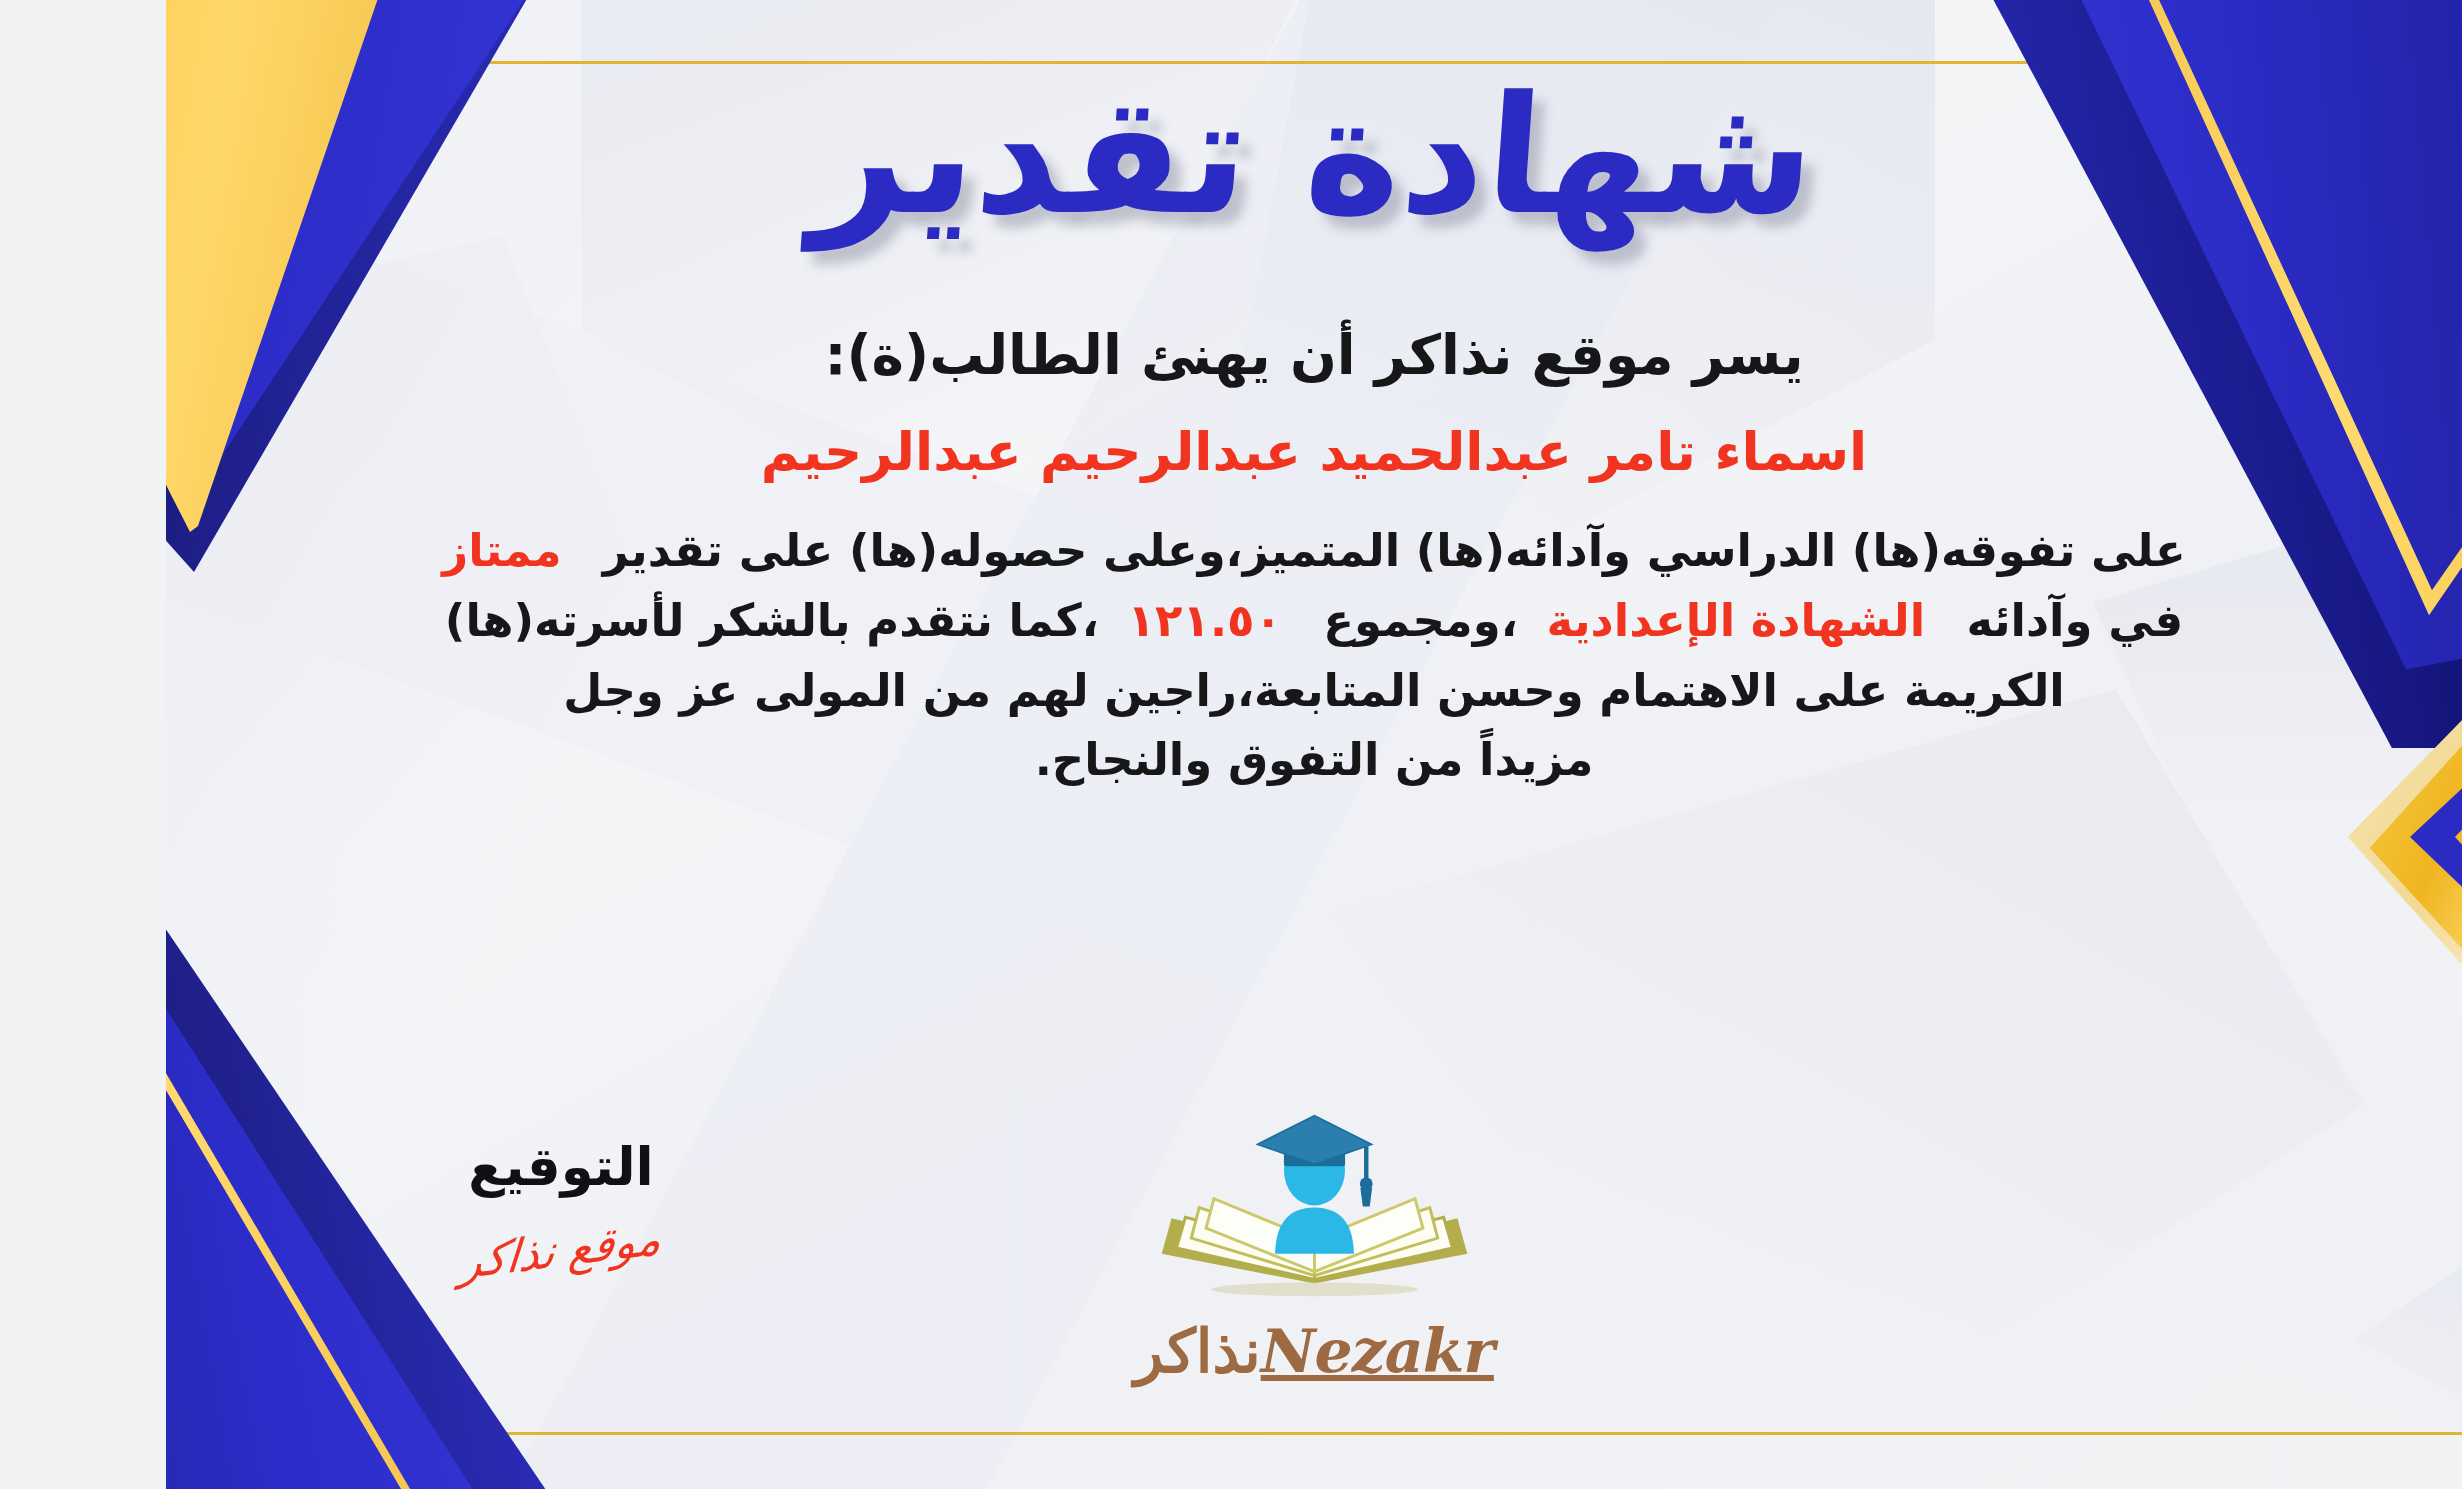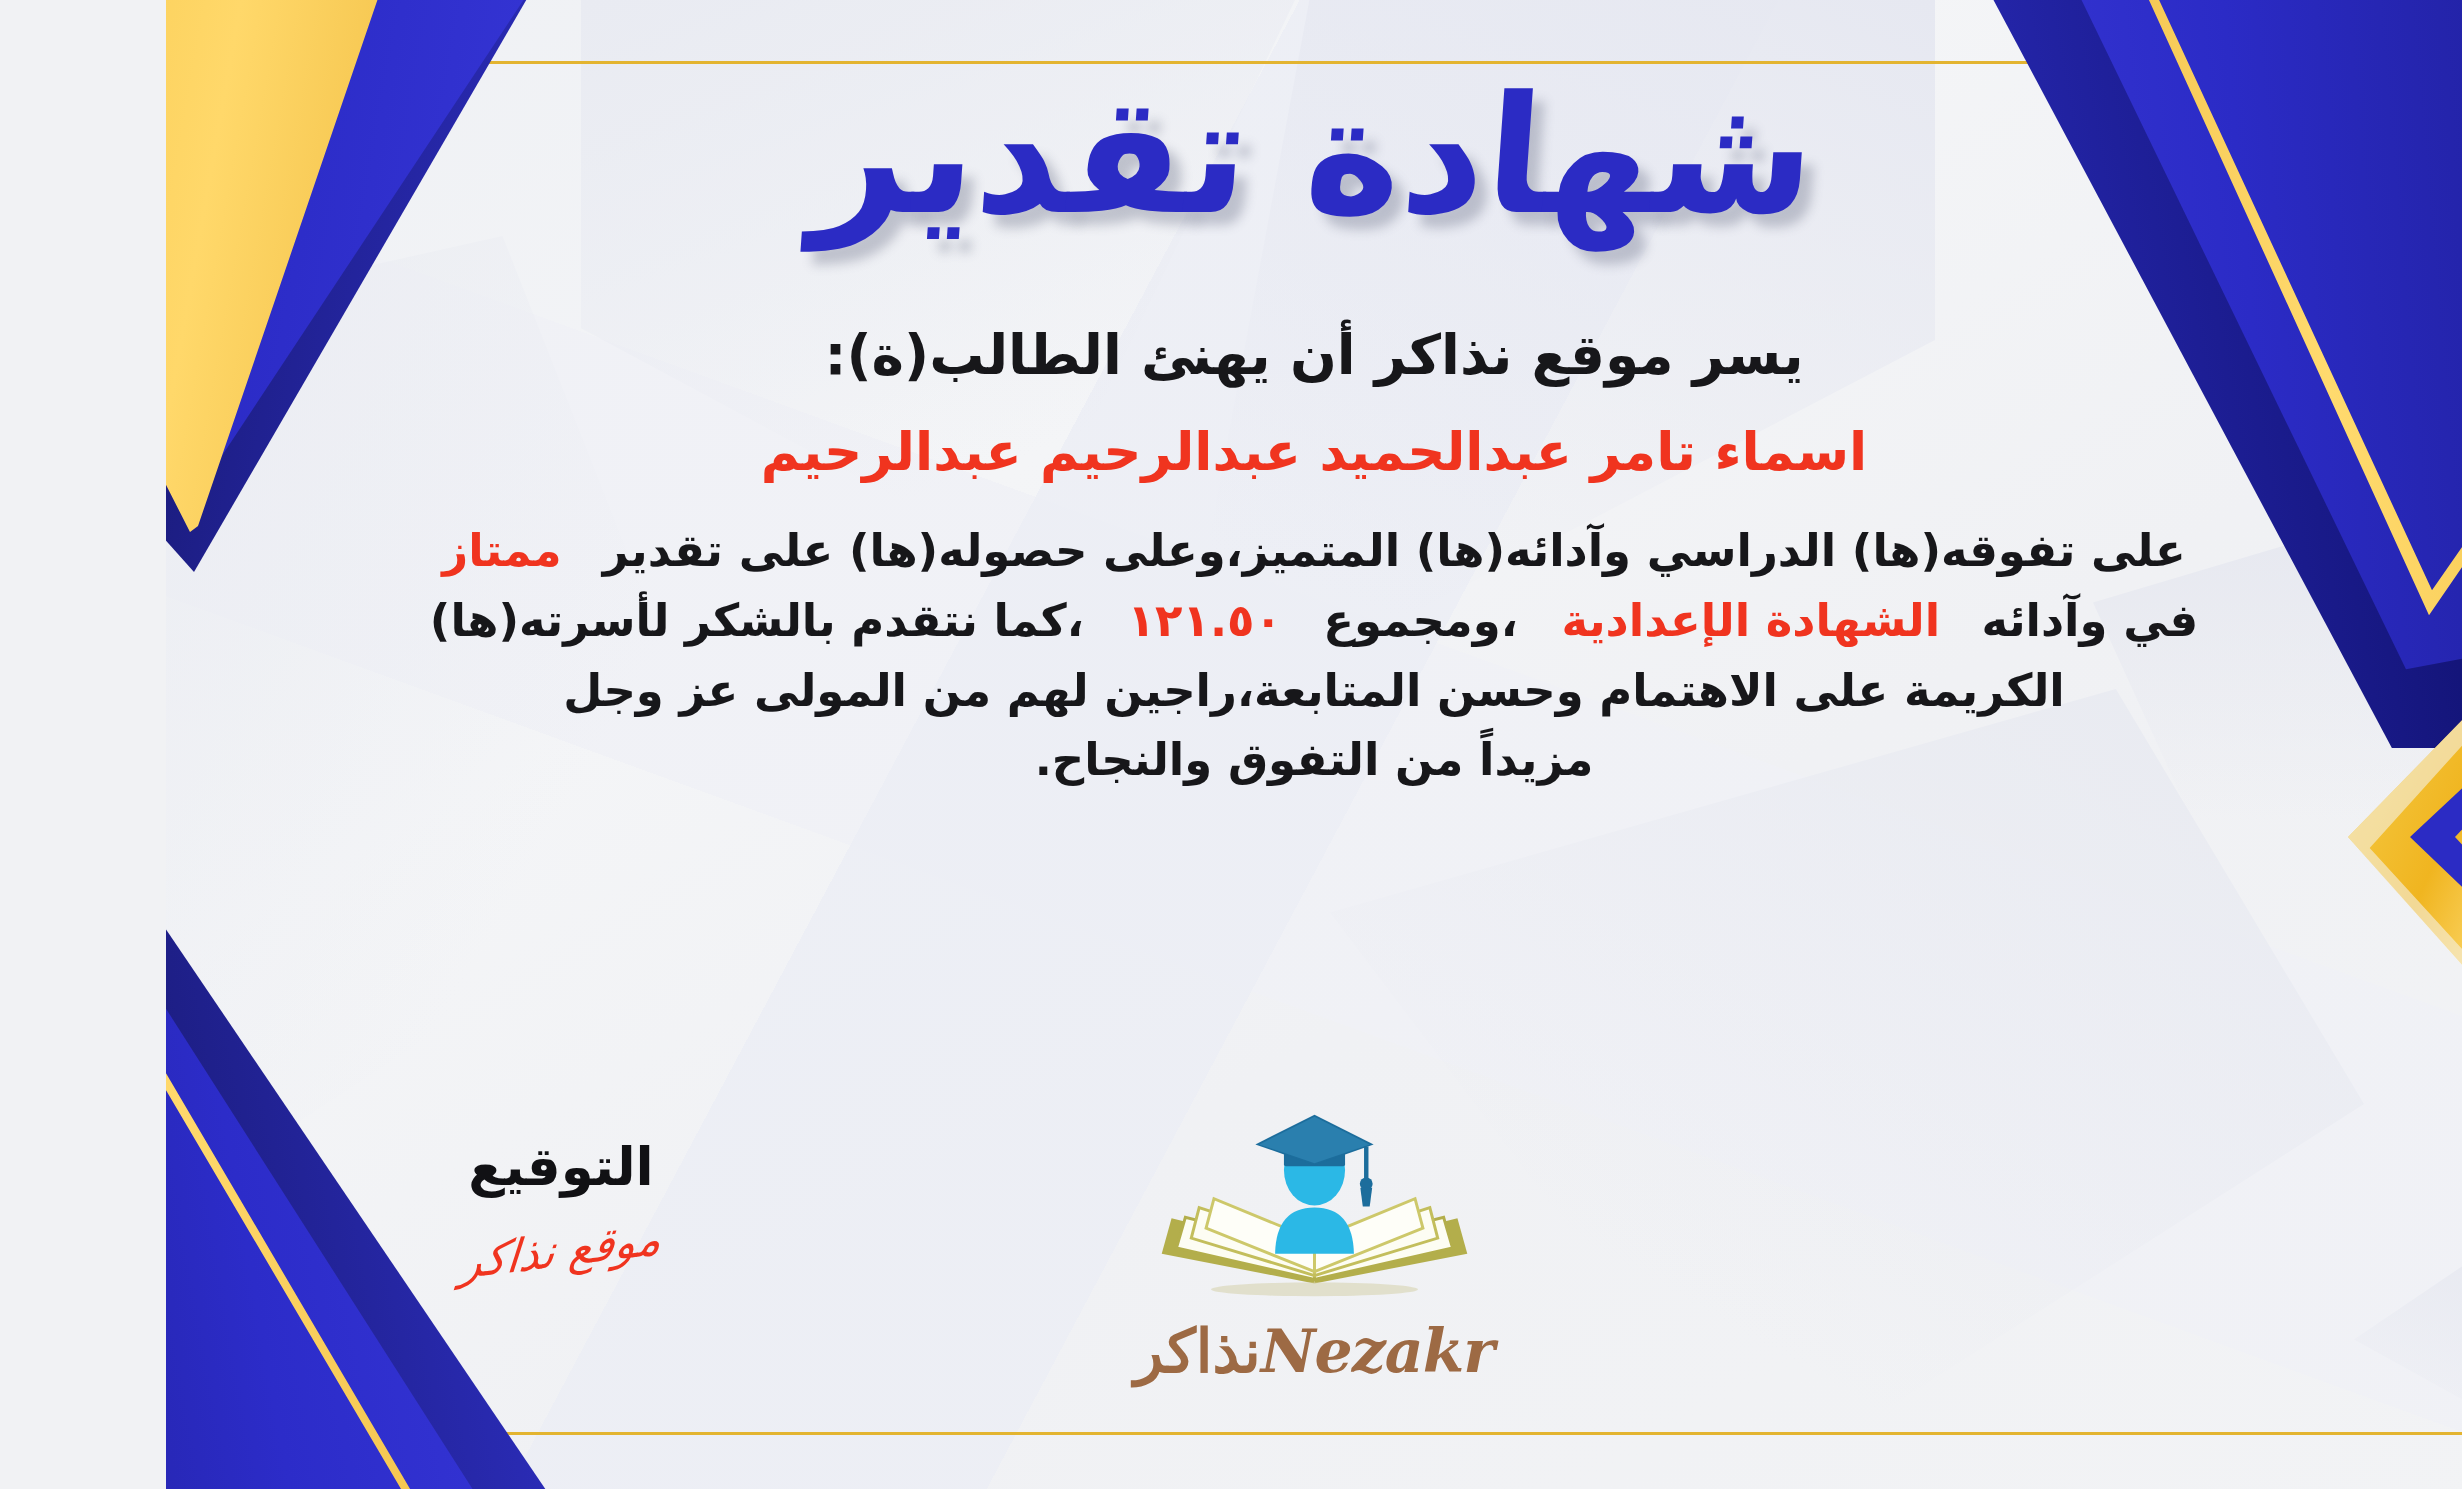--- a/index.html
+++ b/index.html
@@ -172,21 +172,21 @@
 
   .para{
     margin-top:30.5px;
     font-size:45px;
     font-weight:bold;
     line-height:1.55;
     letter-spacing:-0.5px;
   }
   .para .ln{ display:block; }
   .hl{ color:#f0341f; }
-  .sp-l{ margin-left:28px; }
+  .sp-l{ margin-left:13px; }
   .sp-r{ margin-right:25.6px; }
 
   
   .footer{
     position:absolute;
     left:0; right:0; bottom:69px;
     height:315px;
   }
 
   .sign-area{
@@ -220,21 +220,21 @@
   .logo svg{ display:block; margin:0 auto; }
   .logo-word{
     margin-top:3px;
     font-size:60px;
     font-weight:bold;
     color:#9d6a44;
     letter-spacing:-1px;
     font-family:"DejaVu Serif","Liberation Serif",serif;
     white-space:nowrap;
   }
-  .logo-word .lat{ font-style:italic; }
+  .logo-word .lat{ font-style:italic;text-decoration:underline; }
 </style>
 </head>
 <body>
 
 <div class="certificate">
 
   <div class="facet f1"></div>
   <div class="facet f2"></div>
   <div class="facet f3"></div>
   <div class="facet f4"></div>

